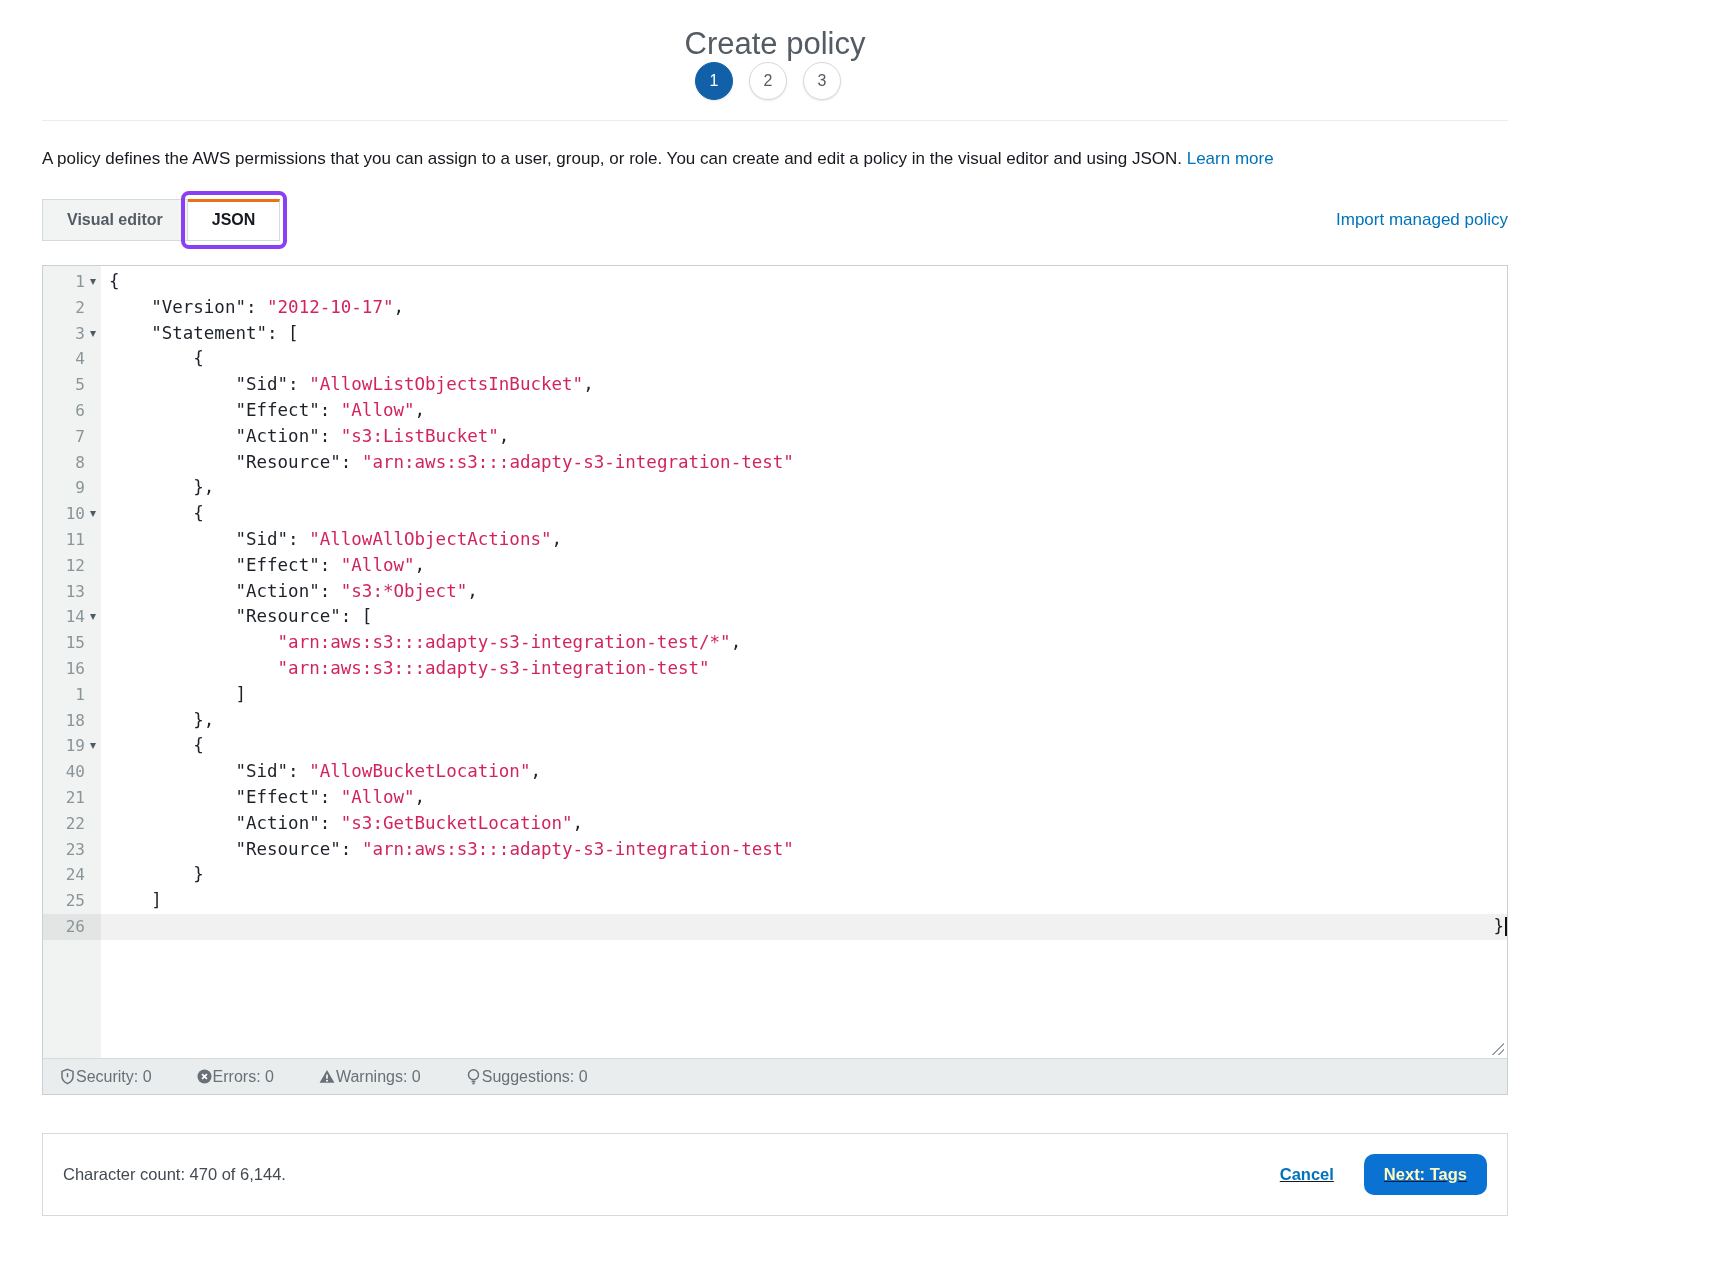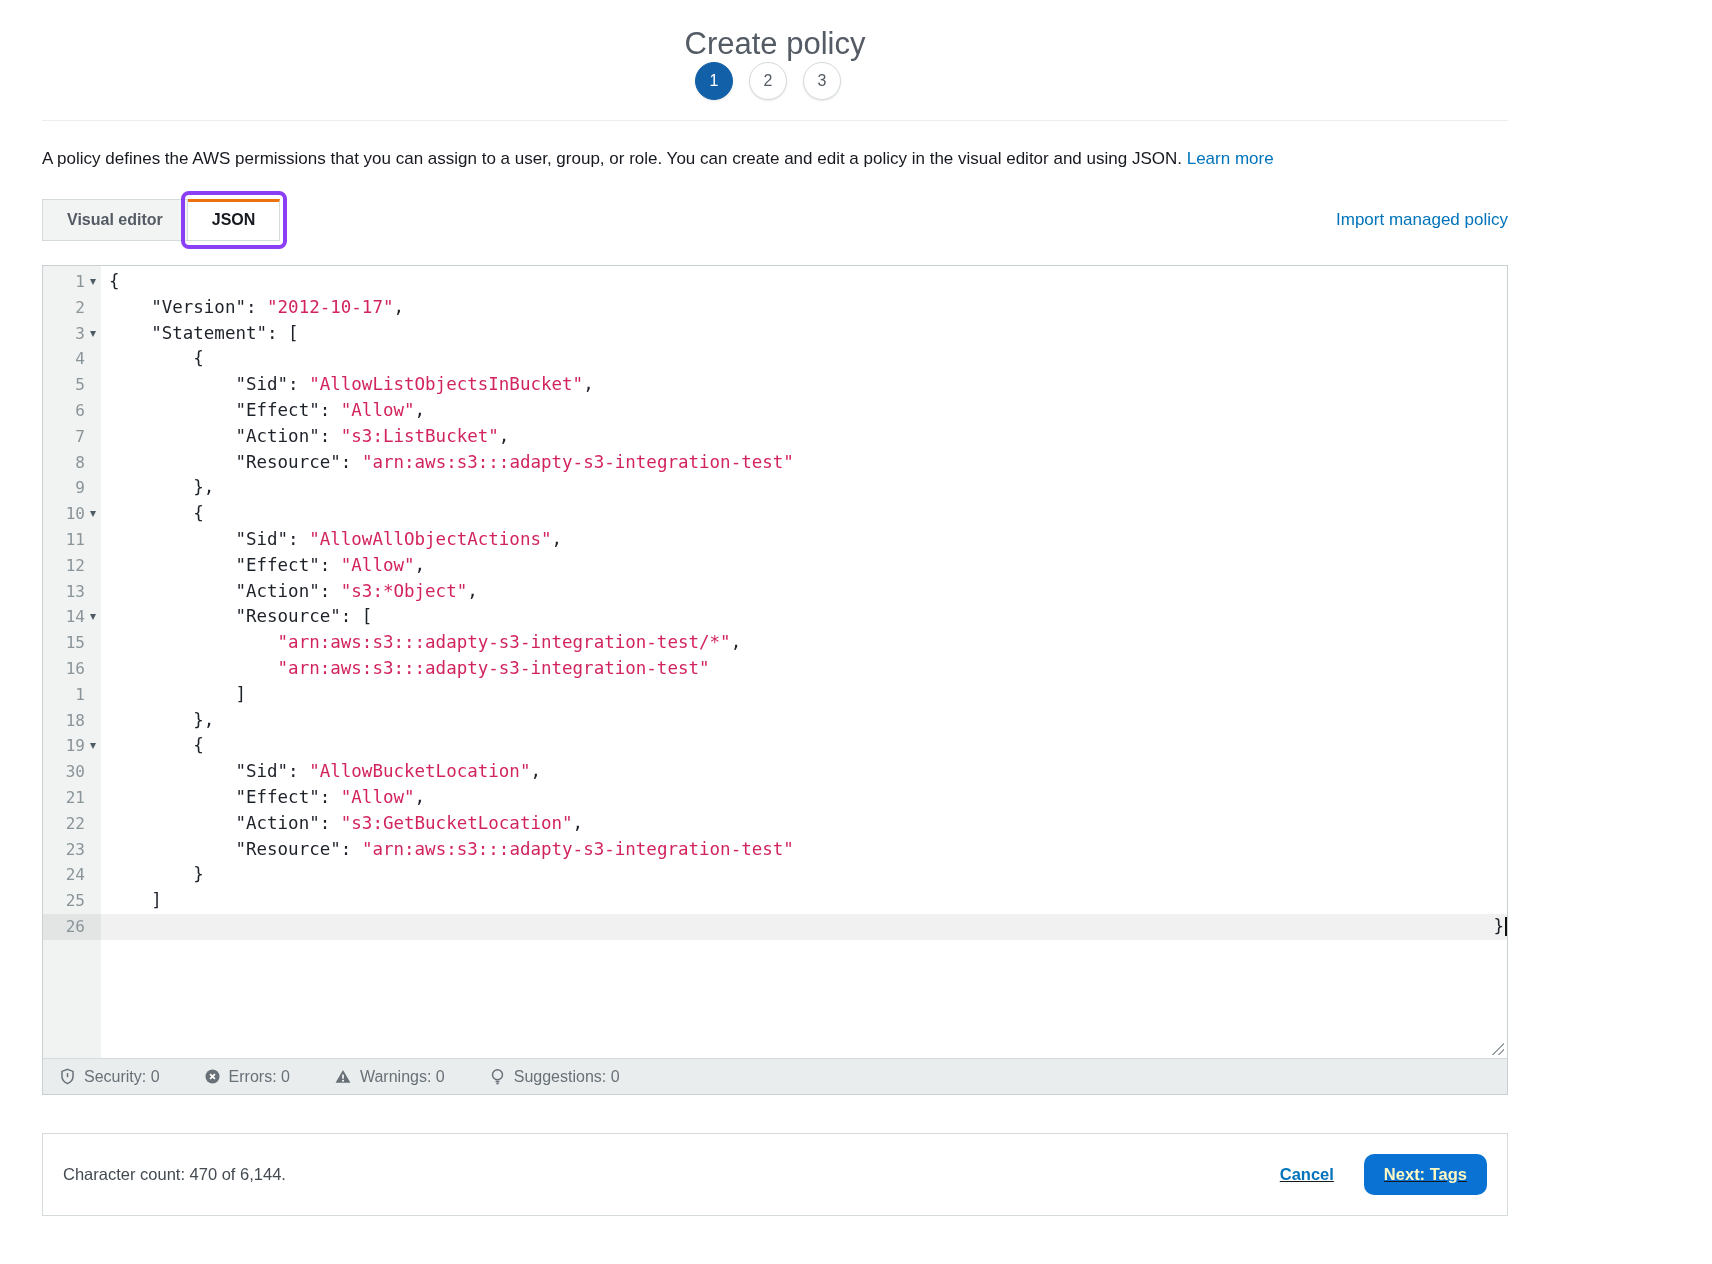--- a/index.html
+++ b/index.html
@@ -36,21 +36,21 @@
   .cl { display: flex; height: 25.8px; line-height: 25.8px; }
   .cl.active { background: var(--active_line_tint, rgba(0,0,0,0.055)); justify-content: space-between; }
   .gut { width: 58px; flex: 0 0 58px; display: flex; justify-content: flex-end; align-items: center; color: #8a9599; font-size: 16px; }
   .fold { width: 16px; text-align: center; color: #4c5a63; font-size: 12px; font-family: "Liberation Sans", sans-serif; }
   .code { white-space: pre; padding-left: 8px; color: var(--code_plain, #1d2129); }
   .tk-s { color: var(--code_string, #d2245c); }
   .caret { display: inline-block; width: 2px; height: 19px; background: #111; vertical-align: middle; margin-left: 1px; }
   .resize { position: absolute; right: 3px; bottom: 3px; width: 15px; height: 15px; background: repeating-linear-gradient(-45deg, transparent 0 3px, #98a2a6 3px 4.5px); clip-path: polygon(100% 0, 100% 100%, 0 100%); cursor: nwse-resize; }
 
   .statusbar { display: flex; align-items: center; gap: 44px; height: 36px; background: var(--status_bg, #e9eded); border-top: 1px solid var(--border, #d5dbdb); padding: 0 16px; color: var(--status_text, #687078); font-size: 16px; }
-  .sitem { display: flex; align-items: center; gap: 8px; }
+  .sitem { display: flex; align-items: center; }
   .sicon svg { display: block; }
 
   
   .footer { margin-top: 38px; border: 1px solid var(--border, #d5dbdb); display: flex; align-items: center; justify-content: space-between; padding: 20px 20px; background: #fff; }
   .charcount { font-size: 16.5px; color: #434a52; }
   .factions { display: flex; align-items: center; gap: 30px; text-decoration: underline; }
   .cancel { font-weight: bold; font-size: 16.5px; }
   .nextbtn { background: var(--button_primary, #0972d3); color: #fef9c3; font-weight: bold; font-size: 16.5px; border: none; border-radius: 10px; padding: 11px 20px; cursor: pointer; font-family: "Liberation Sans", sans-serif; text-align: right; }
 
   
@@ -229,21 +229,21 @@
             </div>
             <div class="cl">
               <span class="gut">
                 <span>19</span>
                 <span class="fold">▾</span>
               </span>
               <span class="code"><span class="tk-k">        {</span></span>
             </div>
             <div class="cl">
               <span class="gut">
-                <span>30</span>
+                <span>40</span>
                 <span class="fold"></span>
               </span>
               <span class="code"><span class="tk-k">            "Sid": </span><span class="tk-s">"AllowBucketLocation"</span><span class="tk-k">,</span></span>
             </div>
             <div class="cl">
               <span class="gut">
                 <span>21</span>
                 <span class="fold"></span>
               </span>
               <span class="code"><span class="tk-k">            "Effect": </span><span class="tk-s">"Allow"</span><span class="tk-k">,</span></span>

